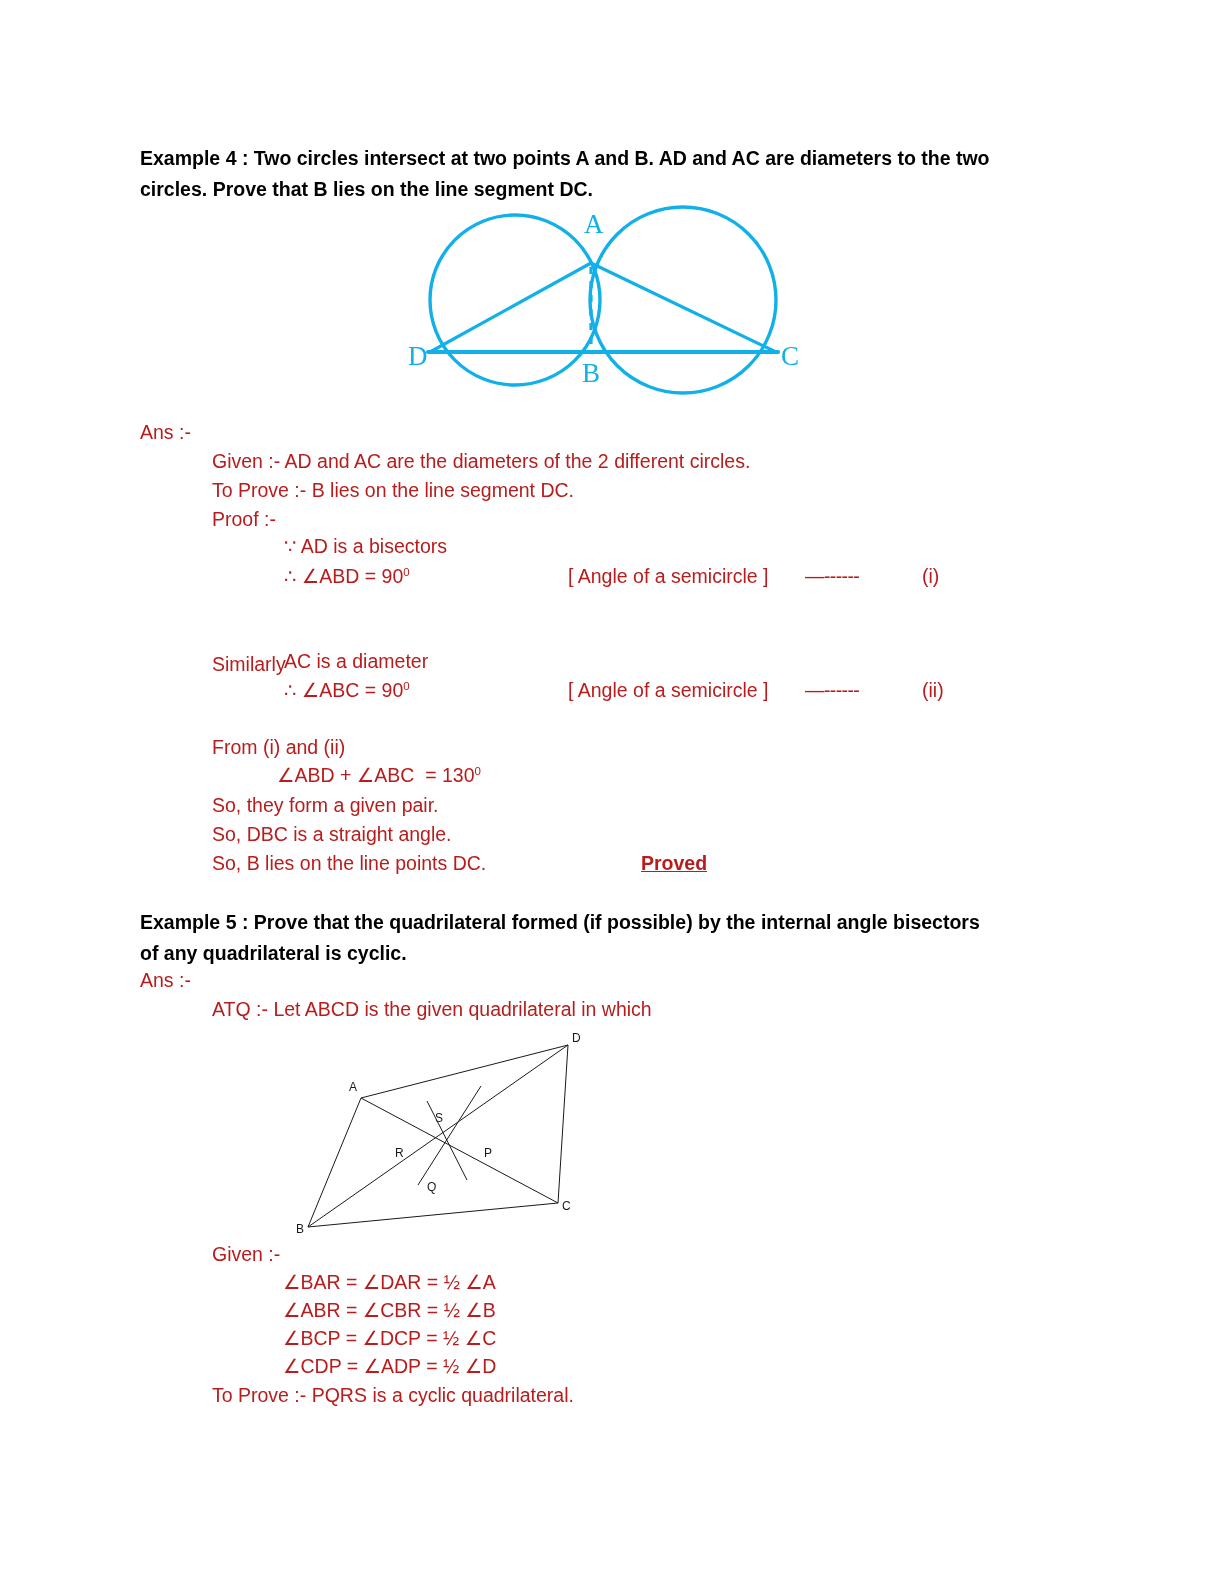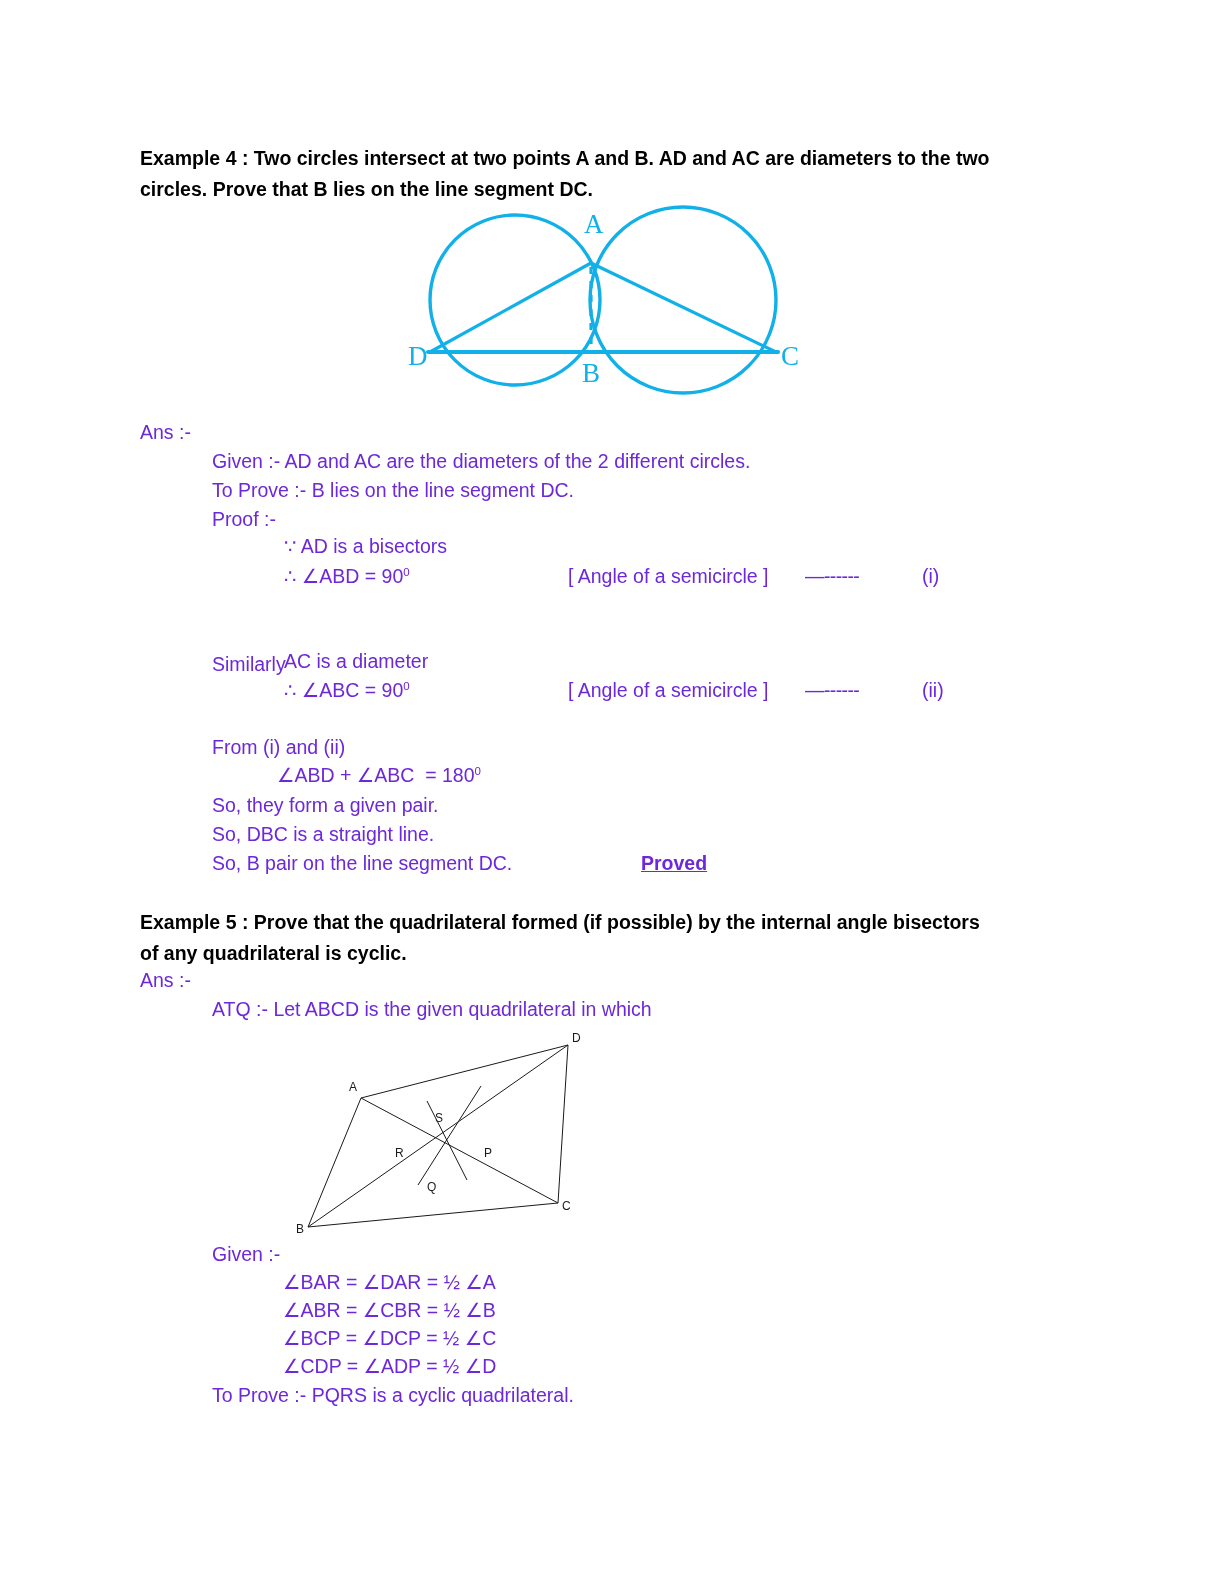--- a/index.html
+++ b/index.html
@@ -21,21 +21,21 @@
     width: 1224px;
     height: 1396px;
     background: #fff;
   }
   
   .line {
     position: absolute;
     white-space: pre;
     font-size: 19.5px;
     line-height: 28px;
-    color: #6d28d9;
+    color: #b91c1c;
   }
   .heading {
     position: absolute;
     font-weight: bold;
     font-size: 19.5px;
     line-height: 31px;
     white-space: pre-wrap;
   }
   .proved {
     font-weight: bold;
@@ -116,27 +116,27 @@
   <div class="line" style="left:284px; top:647px;">AC is a diameter</div>
 
   <div class="line" style="left:284px; top:676px;text-align:center;"><span>∴ ∠ABC = 90</span><sup class="deg">0</sup></div>
 
   <div class="line" style="left:568px; top:676px;">[ Angle of a semicircle ]</div>
   <div class="line dash" style="left:805px; top:676px;">—------</div>
   <div class="line" style="left:922px; top:676px;">(ii)</div>
 
   <div class="line" style="left:212px; top:733px;">From (i) and (ii)</div>
 
-  <div class="line" style="left:277px; top:761px;"><span>∠ABD + ∠ABC  = 180</span><sup class="deg">0</sup></div>
+  <div class="line" style="left:277px; top:761px;"><span>∠ABD + ∠ABC  = 130</span><sup class="deg">0</sup></div>
 
   <div class="line" style="left:212px; top:791px;">So, they form a given pair.</div>
 
-  <div class="line" style="left:212px; top:820px;">So, DBC is a straight line.</div>
+  <div class="line" style="left:212px; top:820px;">So, DBC is a straight angle.</div>
 
-  <div class="line" style="left:212px; top:849px;">So, B pair on the line segment DC.</div>
+  <div class="line" style="left:212px; top:849px;">So, B lies on the line points DC.</div>
 
   <div class="line proved" style="left:641px; top:849px;">Proved</div>
 
   <div class="heading" style="left:140px; top:907px; width:855px;">Example 5 : Prove that the quadrilateral formed (if possible) by the internal angle bisectors of any quadrilateral is cyclic.</div>
 
   <div class="line" style="left:140px; top:966px;">Ans :-</div>
 
   <div class="line" style="left:212px; top:995px;">ATQ :- Let ABCD is the given quadrilateral in which</div>
 
   <div class="fig" style="left:285px; top:1025px;">

